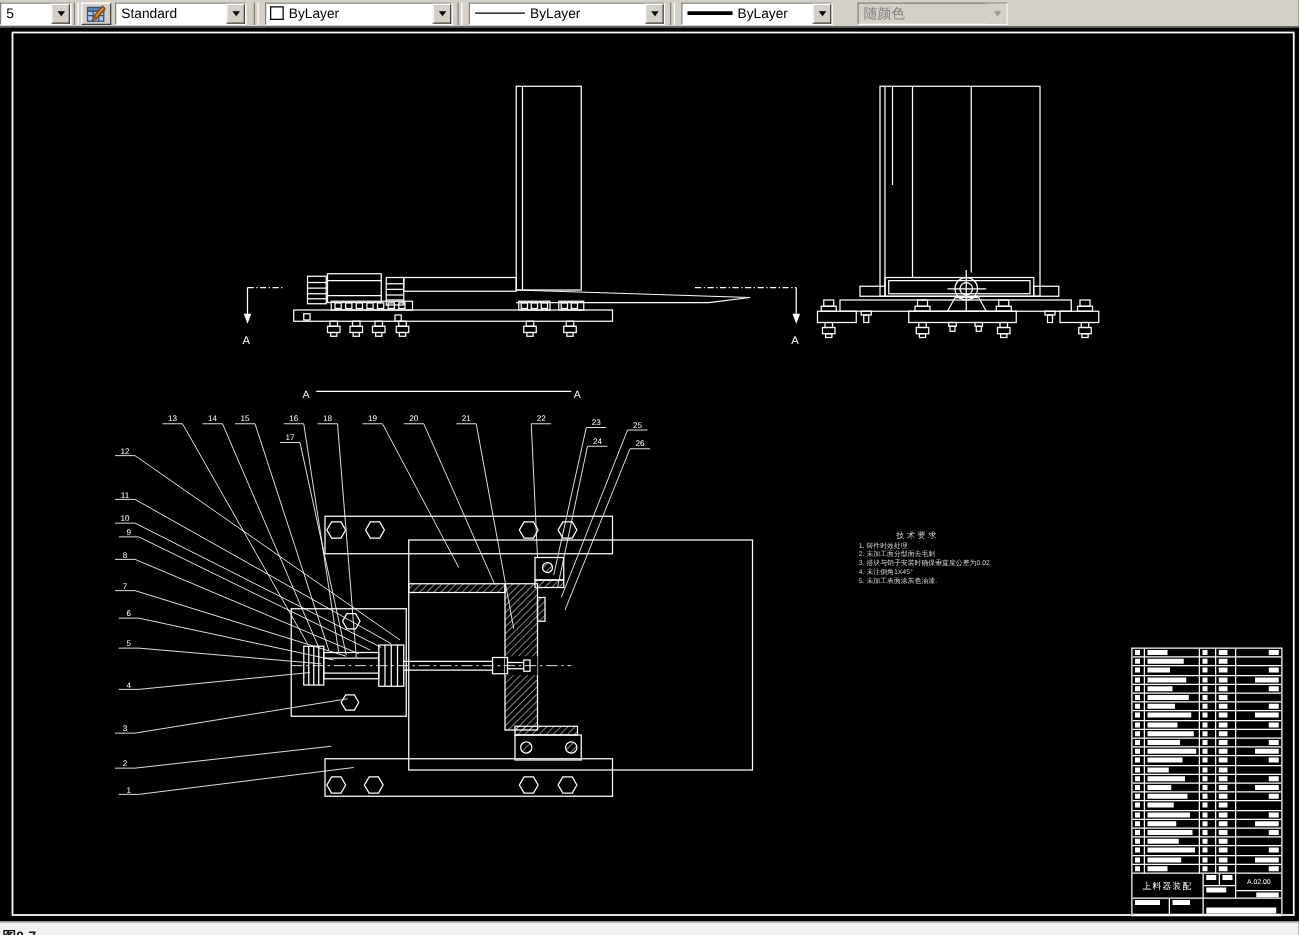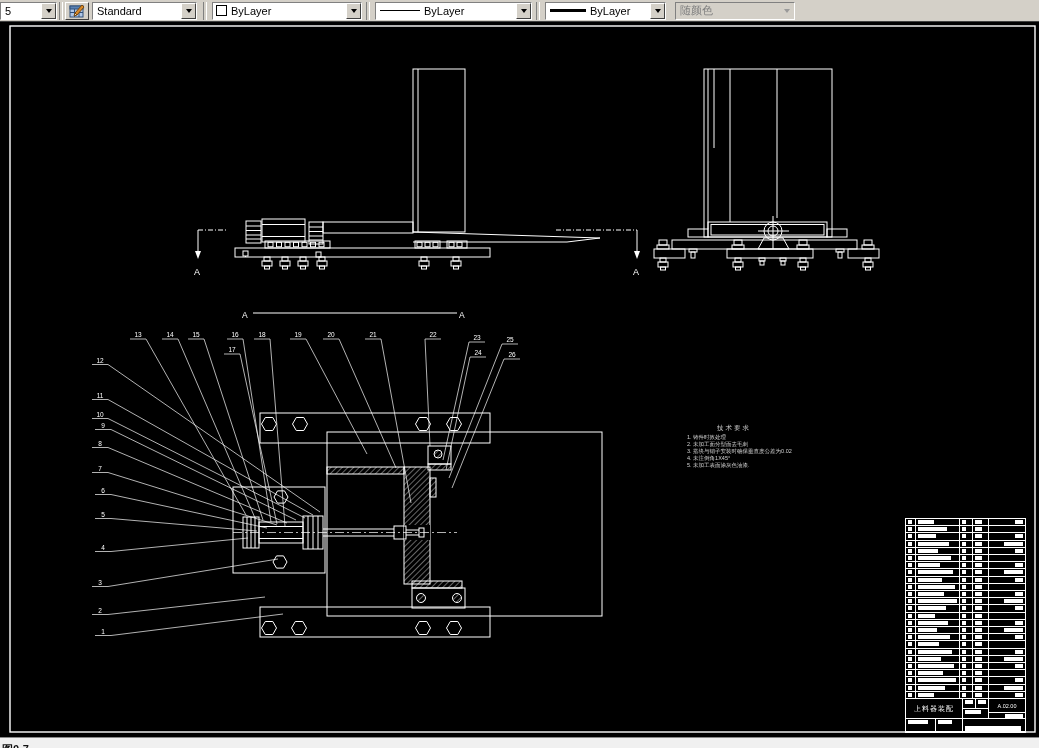--- a/index.html
+++ b/index.html
@@ -95,21 +95,21 @@
       </span>
   </div>
   <div class="sep" style="margin-left:4px"></div>
   <div class="combo" style="width:121px;margin-left:3px">
     <span class="lwline"></span>
     <span class="val">ByLayer</span>
     <span class="arw">
         <span class="tri"></span>
       </span>
   </div>
-  <div class="combo disabled" style="width:120px;margin-left:9px">
+  <div class="combo disabled" style="width:120px;margin-left:20px">
     <span class="val">随颜色</span>
     <span class="arw">
         <span class="tri"></span>
       </span>
   </div>
 </div>
 
 <svg id="cad" width="1039" height="748" viewBox="0 0 1039 748">
   <defs>
     <pattern id="hatch" patternUnits="userSpaceOnUse" width="4" height="4" patternTransform="rotate(45)">

